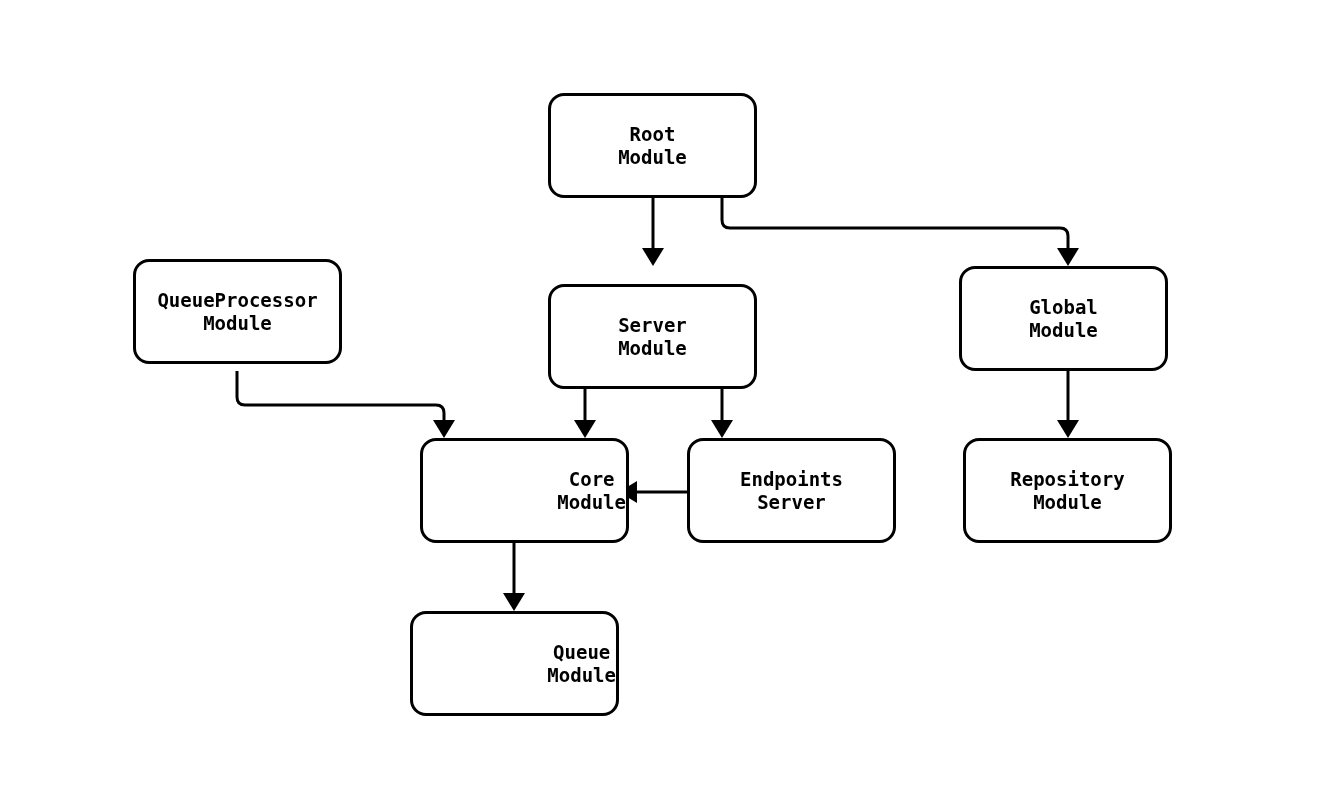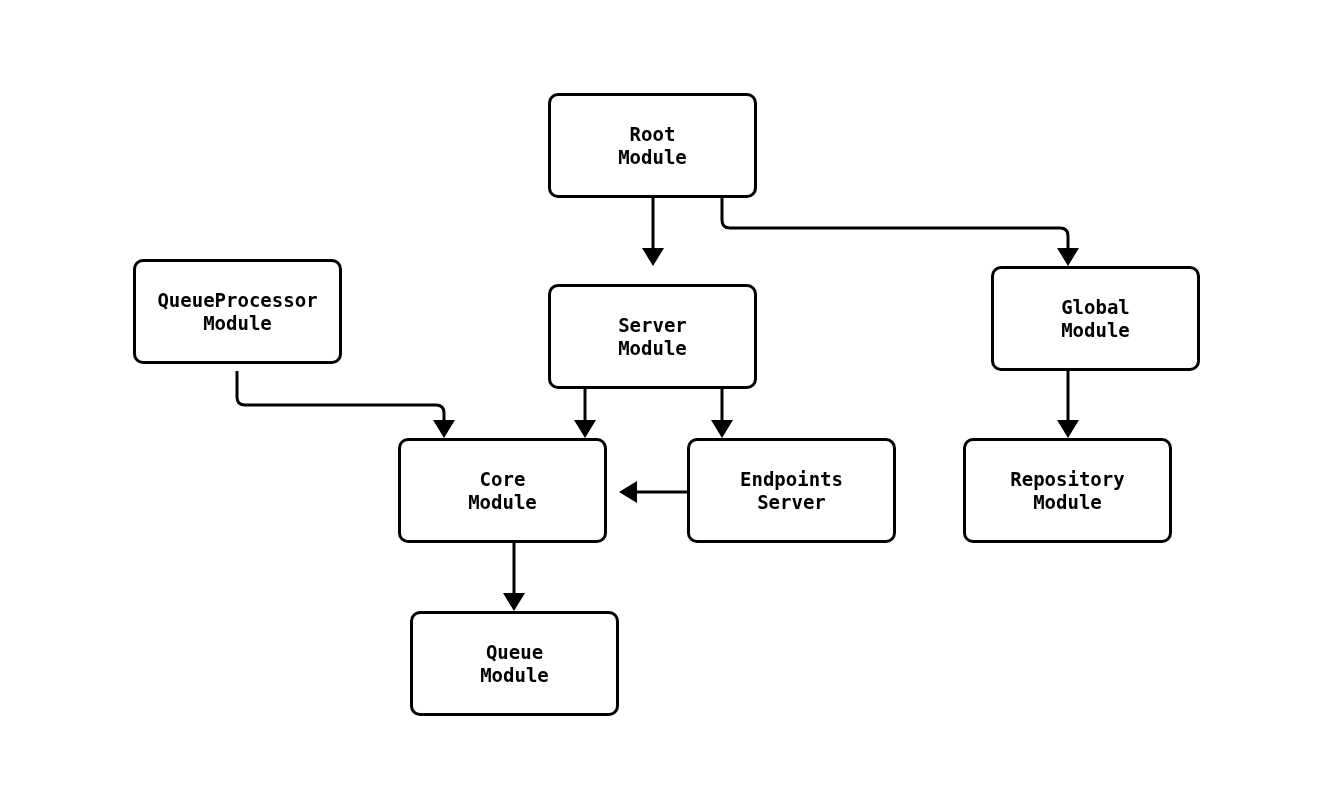--- a/index.html
+++ b/index.html
@@ -22,42 +22,42 @@
     width: 1337px;
     height: 809px;
   }
   .node {
     position: absolute;
     width: 209px;
     height: 105px;
     box-sizing: border-box;
     background: #ffffff;
     border: 3px solid #000000;
-    border-radius: 10px;
+    border-radius: 16px;
     display: flex;
     align-items: center;
     justify-content: center;
   }
   .node .label {
     white-space: pre-line;
     text-align: center;
     font-size: 19px;
     line-height: 23px;
     font-weight: bold;
     color: #000000;
   }
   
   .pos-root           { left: 548px;  top: 93px;  }
   .pos-server         { left: 548px;  top: 266px; margin-top: 18px; }
   .pos-queueprocessor { left: 133px;  top: 259px; }
-  .pos-global         { left: 991px;  top: 266px; }
-  .pos-core           { left: 398px;  top: 438px; }
+  .pos-global         { left: 959px;  top: 266px; }
+  .pos-core           { left: 420px;  top: 438px; justify-content: flex-end; }
   .pos-endpoints      { left: 687px;  top: 438px; }
   .pos-repository     { left: 963px;  top: 438px; justify-content: center; }
-  .pos-queue          { left: 410px;  top: 611px; }
+  .pos-queue          { left: 410px;  top: 611px; justify-content: flex-end; }
 
   .edge-line {
     fill: none;
     stroke: #000000;
     stroke-width: 3;
   }
   .edge-head {
     fill: #000000;
     stroke: none;
   }

